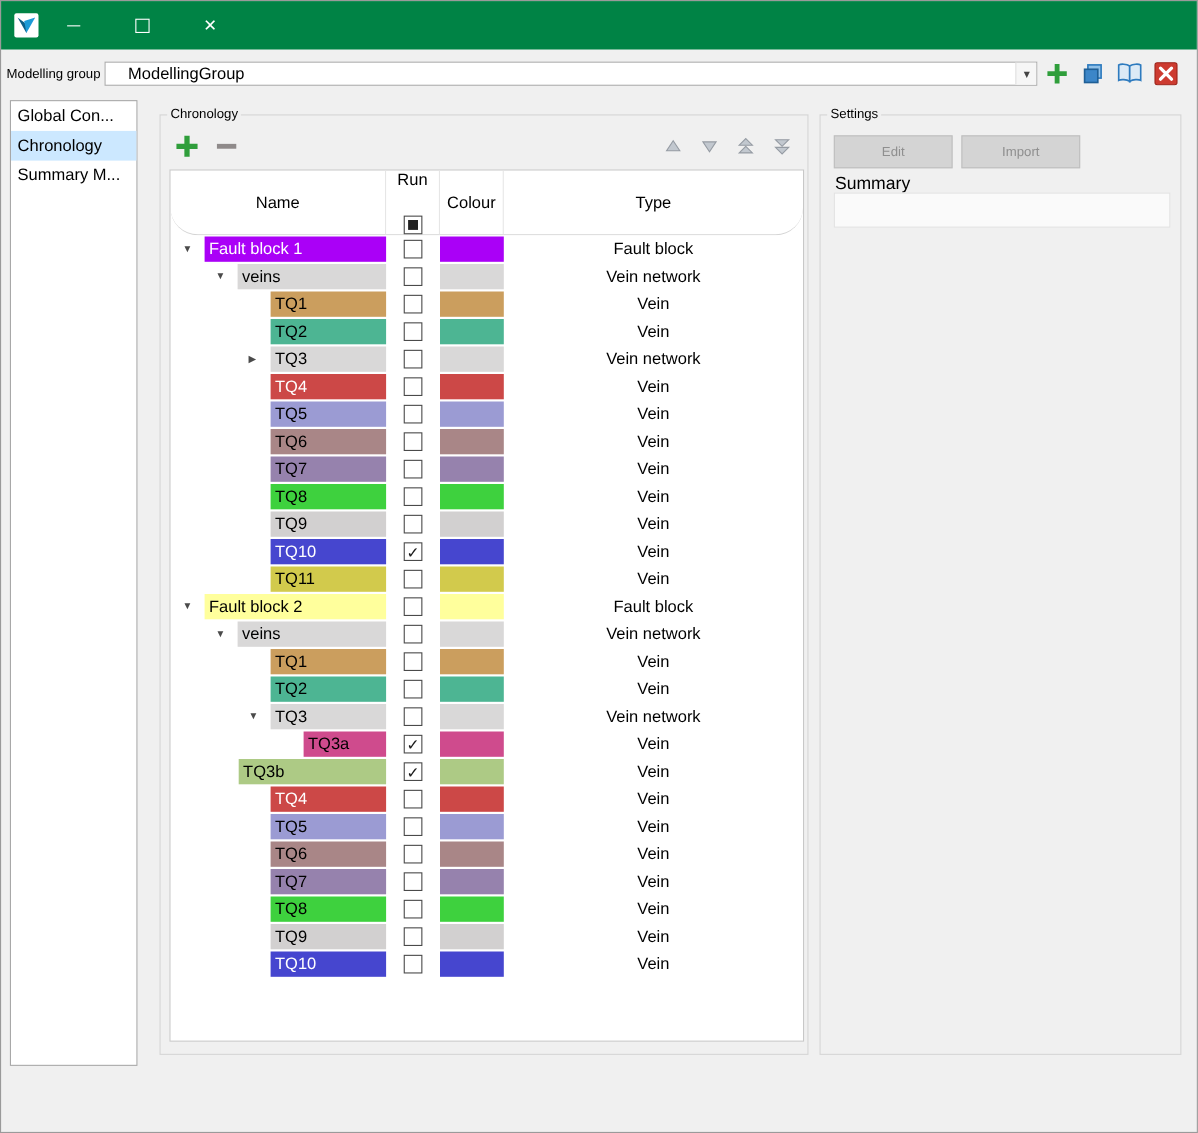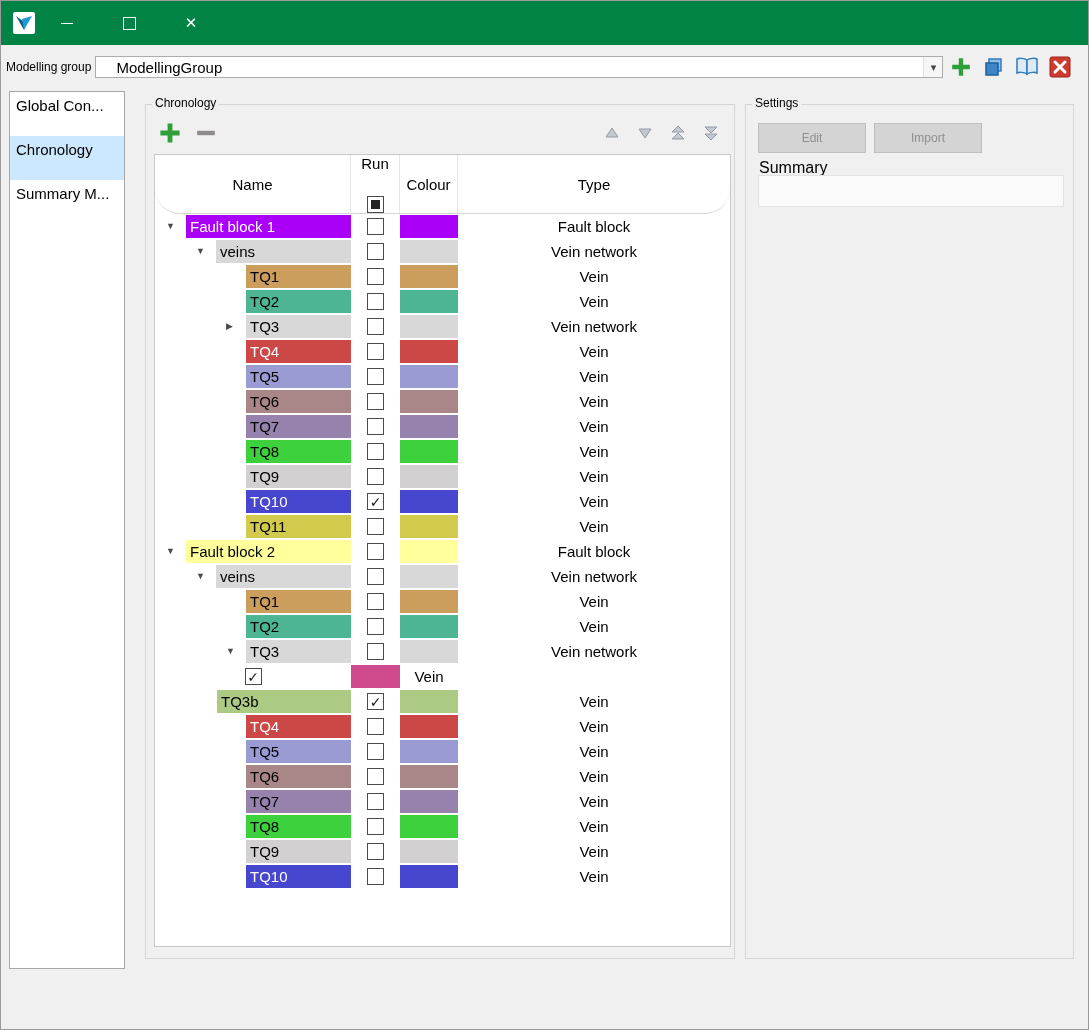--- a/index.html
+++ b/index.html
@@ -22,21 +22,21 @@
   
   .toolbar{position:absolute;left:0;top:44px;right:0;height:44px;display:flex;align-items:center;}
   .tb-label{font-size:12px;margin-left:5px;white-space:nowrap;}
   .combobox{margin-left:4px;width:848px;height:22px;background:#fff;border:1px solid #acacac;display:flex;align-items:center;box-sizing:border-box;}
   .combo-text{font-size:15px;padding-left:20px;flex:1;}
   .combo-arrow{width:18px;height:100%;display:flex;align-items:center;justify-content:center;color:#444;font-size:11px;border-left:1px solid #e2e2e2;background:#f6f6f6;}
   .tool-btn{width:30px;height:30px;display:flex;align-items:center;justify-content:center;margin-left:3px;}
 
   
   .sidebar{position:absolute;left:8px;top:90px;width:116px;height:878px;background:#fff;border:1px solid #a8a8a8;box-sizing:border-box;}
-  .side-item{height:44px;line-height:27px;font-size:15px;padding-left:6px;white-space:nowrap;overflow:hidden;}
+  .side-item{height:27px;line-height:27px;font-size:15px;padding-left:6px;white-space:nowrap;overflow:hidden;}
   .side-item.selected{background:#cce8ff;}
 
   
   .panel{position:absolute;border:1px solid #d5d5d5;box-sizing:border-box;background:#f0f0f0;}
   .panel-label{position:absolute;top:-9px;left:6px;background:#f0f0f0;padding:0 3px;font-size:12px;}
   .chronology{left:144px;top:103px;width:590px;height:855px;}
   .settings{left:744px;top:103px;width:329px;height:855px;}
 
   
   .chron-toolbar{position:absolute;left:10px;top:14px;right:10px;height:28px;display:flex;align-items:center;}
@@ -365,20 +365,23 @@
               <span class="expander" style="left: 71px;">▼</span>
               <div class="name-band" style="margin-left: 91px; background: rgb(217, 216, 216); color: rgb(0, 0, 0);">TQ3</div>
             </div>
             <div class="cell run-cell">
               <span class="checkbox"></span>
             </div>
             <div class="cell colour-cell" style="background: rgb(217, 216, 216);"></div>
             <div class="cell type-cell">Vein network</div>
           </div>
           <div class="trow">
+            <div class="cell name-cell">
+              <div class="name-band" style="margin-left: 121px; background: rgb(207, 75, 141); color: rgb(0, 0, 0);">TQ3a</div>
+            </div>
             <div class="cell run-cell">
               <span class="checkbox">✓</span>
             </div>
             <div class="cell colour-cell" style="background: rgb(207, 75, 141);"></div>
             <div class="cell type-cell">Vein</div>
           </div>
           <div class="trow">
             <div class="cell name-cell">
               <div class="name-band" style="margin-left: 62px; background: rgb(173, 202, 133); color: rgb(0, 0, 0);">TQ3b</div>
             </div>

